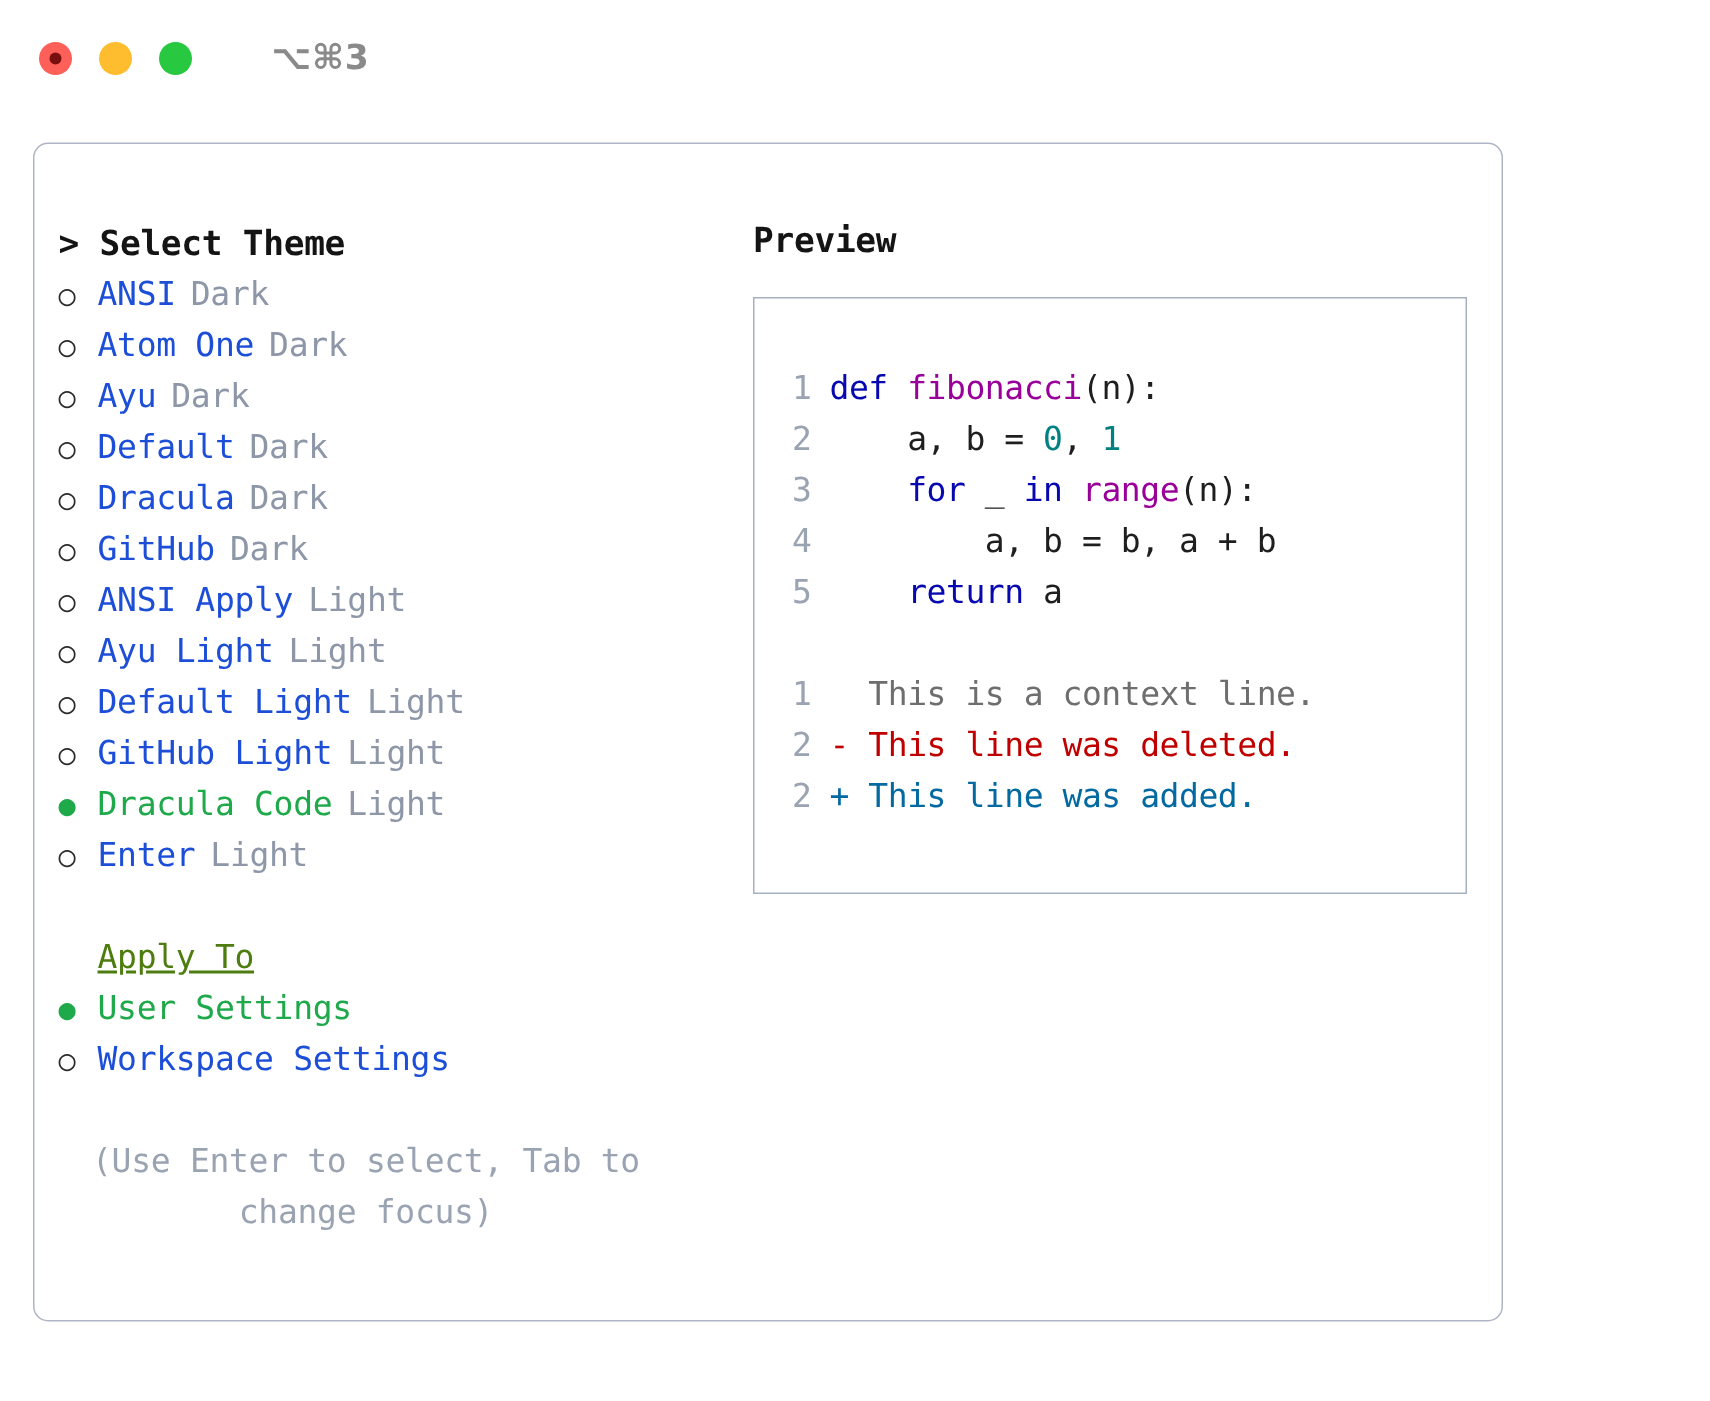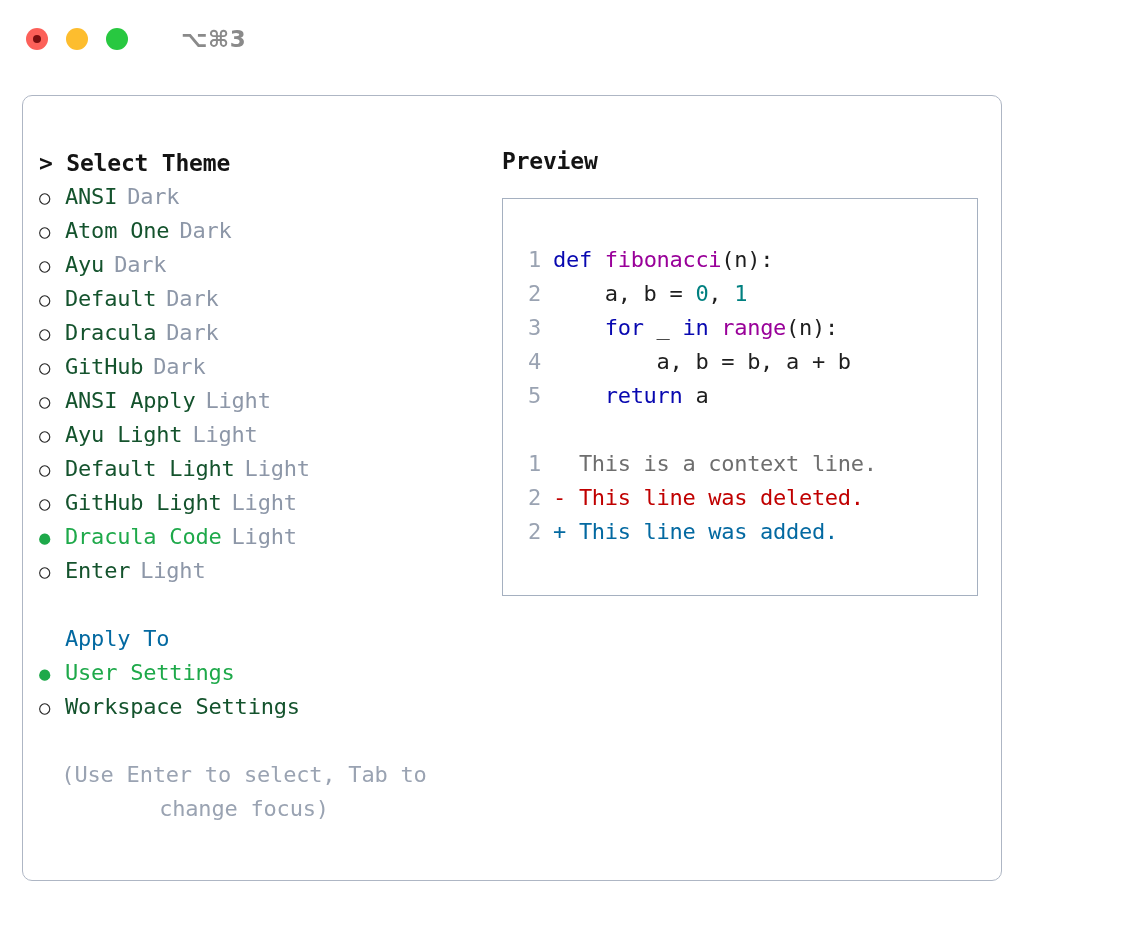--- a/index.html
+++ b/index.html
@@ -120,36 +120,37 @@
     white-space: pre;
     letter-spacing: -0.2px;
   }
   .bullet {
     width: 26px;
     flex: 0 0 26px;
     font-size: 19px;
     color: #2a2a2a;
   }
   .theme-row.selected .bullet { color: #1ea94a; }
-  .theme-name { color: #14532d; }
+  .theme-name { color: #1d4ed8; }
   .theme-row.selected .theme-name { color: #1ea94a; }
   .theme-kind {
     color: #8d97a8;
     margin-left: 10px;
   }
 
   .section-gap { height: 34px; }
 
   .apply-header {
     font-size: 22px;
-    color: #0369a1;
+    color: #4d7c0f;
     line-height: 34px;
     padding-left: 26px;
     white-space: pre;
     letter-spacing: -0.2px;
+    text-decoration: underline;
   }
 
   .hint {
     margin-top: 34px;
     font-size: 22px;
     line-height: 34px;
     color: #9aa3b2;
     width: 410px;
     white-space: pre-wrap;
     letter-spacing: -0.2px;

